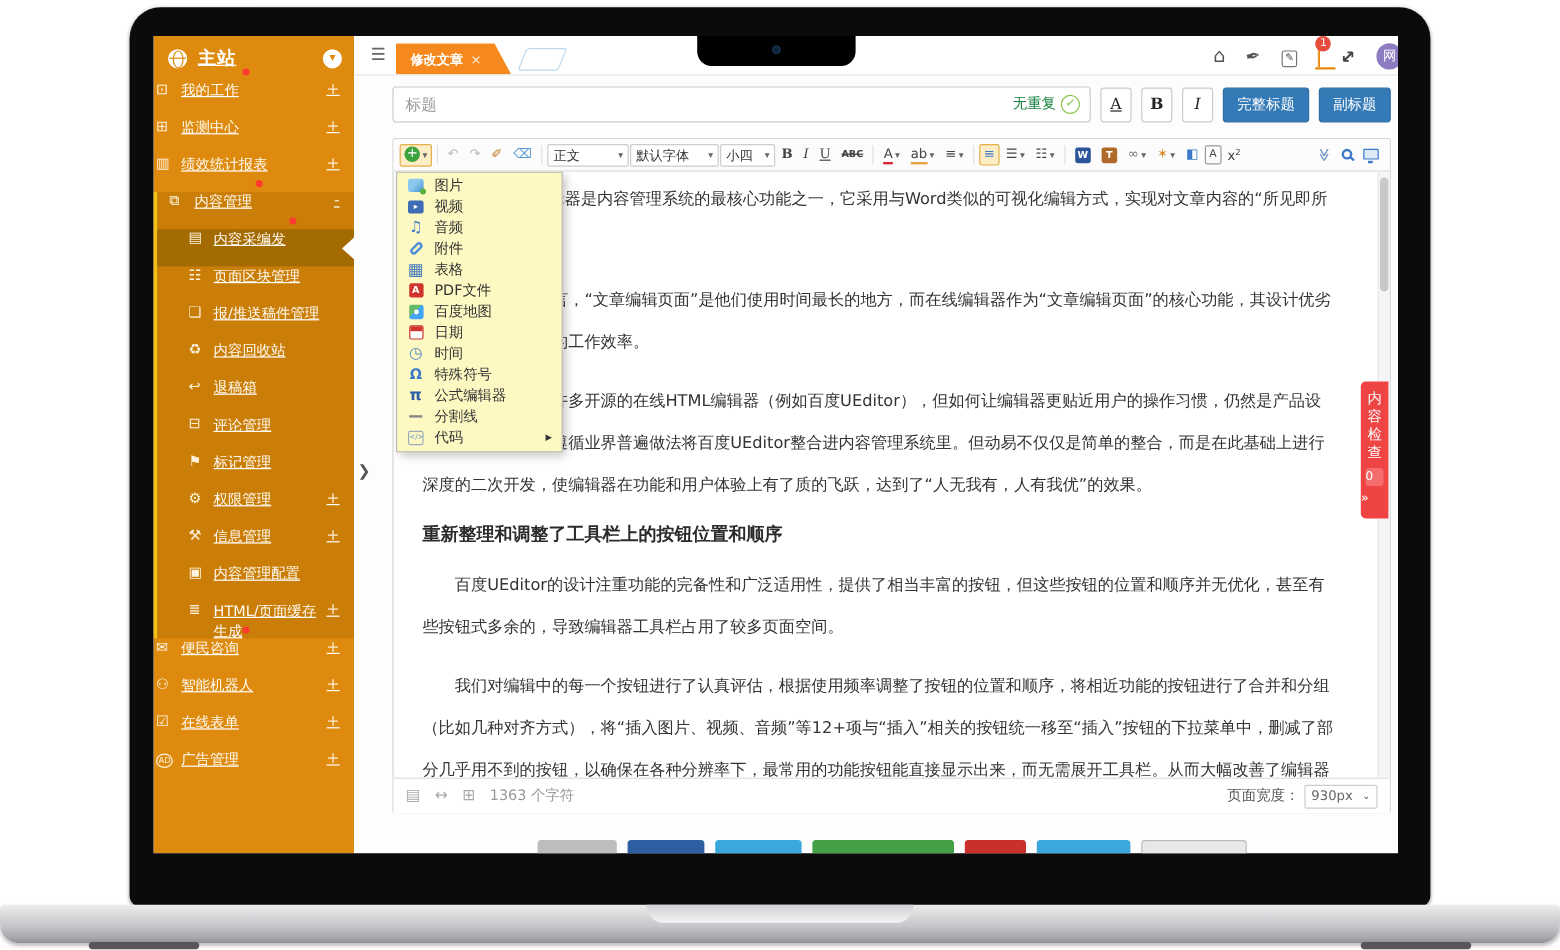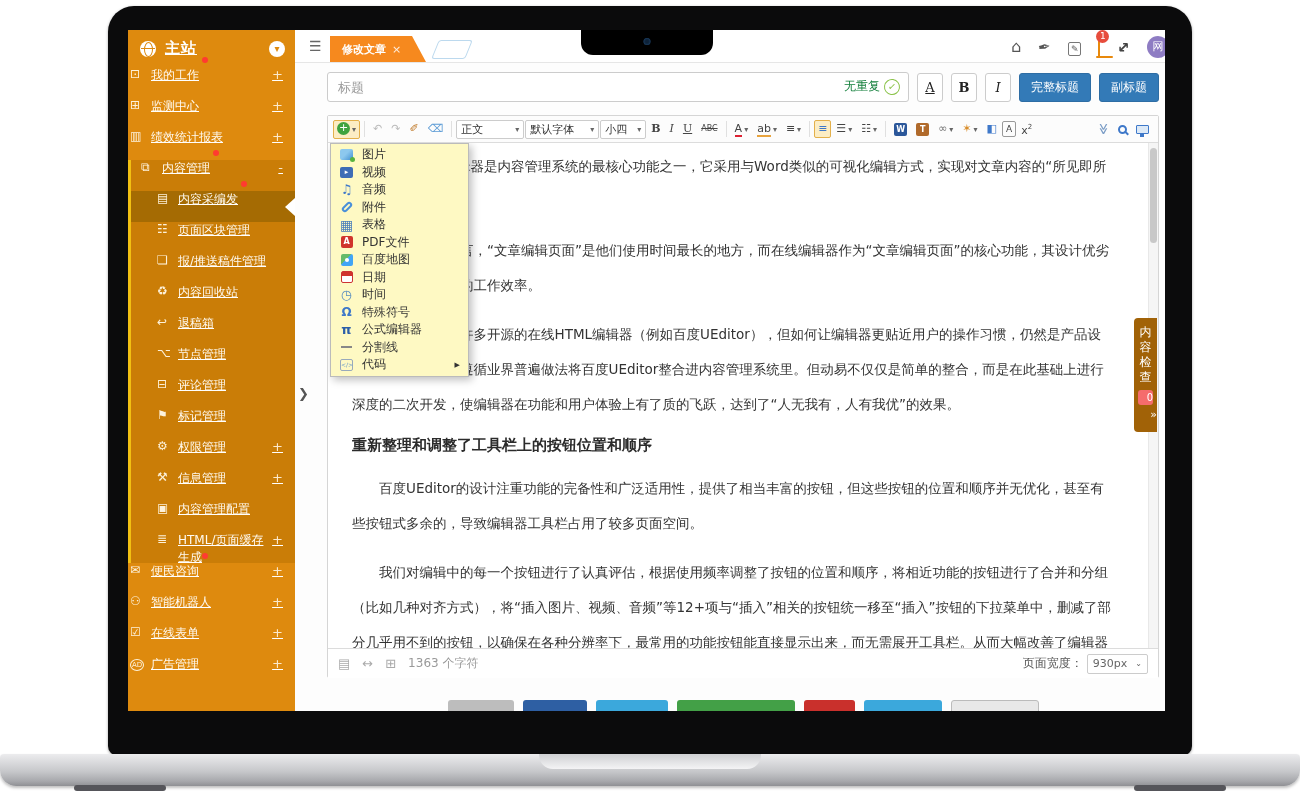--- a/index.html
+++ b/index.html
@@ -116,21 +116,21 @@
   .plus-circle { display:inline-block; width:13px; height:13px; border-radius:50%; background:#3fa33f;
     color:#fff; font-size:11px; line-height:12px; text-align:center; vertical-align:middle; }
   .caret { font-size:8px; color:#666; margin-left:2px; }
   .dis { color:#bbb; }
   .tb-sel { display:flex; align-items:center; border:1px solid #ccc; background:#fff; border-radius:2px;
     height:19px; padding:0 4px; gap:6px; color:#333; }
   .tb-sel .caret { margin-left:auto; }
   .tb-b { font-family:"DejaVu Serif","Liberation Serif",serif; font-weight:bold; }
   .tb-i { font-family:"DejaVu Serif","Liberation Serif",serif; font-style:italic; }
   .tb-u { font-family:"DejaVu Serif","Liberation Serif",serif; text-decoration:underline; }
-  .tb-abc { font-size:8px; text-decoration:line-through; font-weight:normal; }
+  .tb-abc { font-size:8px; text-decoration:line-through; font-weight:bold; }
   .tb-A { border-bottom:2px solid #d23; padding-bottom:0; }
   .tb-ab { border-bottom:2px solid #e8a33d; }
   .w-box { display:inline-block; width:13px; height:13px; background:#2b579a; color:#fff; font-size:8px;
     font-weight:bold; text-align:center; line-height:13px; border-radius:2px; }
   .t-box { display:inline-block; width:13px; height:13px; background:#b06a2b; color:#fff; font-size:8px;
     font-weight:bold; text-align:center; line-height:13px; border-radius:2px; }
   .icon-search { display:inline-block; width:9px; height:9px; border:2px solid #3e78c9; border-radius:50%;
     position:relative; vertical-align:middle; }
   .icon-search::after { content:""; position:absolute; width:5px; height:2px; background:#3e78c9;
     right:-4px; bottom:-2px; transform:rotate(45deg); }
@@ -171,22 +171,22 @@
   .ic-cal::before { content:""; position:absolute; left:0; right:0; top:0; height:4px; background:#d0342c; }
   .ic-clock::before { content:"◷"; font-size:13px; color:#5a8fc0; }
   .ic-omega::before { content:"Ω"; font-weight:bold; }
   .ic-pi::before { content:"π"; font-weight:bold; color:#2c5fa8; font-size:13px; }
   .ic-line { width:11px; height:2px; background:#888; }
   .ic-code { width:13px; height:12px; border:1px solid #9ab; border-radius:2px; color:#69c; font-size:6px;
     line-height:10px; text-align:center; }
   .ic-code::before { content:"</>"; }
 
   
-  .check-tab { position:absolute; right:8px; top:288px; width:23px; height:114px; background:#a16207;
-    border-radius:4px 0 0 4px; color:#fff; text-align:right; padding-top:7px; z-index:40; }
+  .check-tab { position:absolute; right:8px; top:288px; width:23px; height:114px; background:#ef4444;
+    border-radius:4px 0 0 4px; color:#fff; text-align:left; padding-top:7px; z-index:40; }
   .check-label { font-size:12px; line-height:15px; width:12px; margin:0 auto; word-break:break-all; }
   .check-badge { width:15px; height:15px; margin:5px auto 0; background:#f56c6c; border-radius:3px;
     color:#fff; font-size:10px; line-height:15px; }
   .check-more { font-size:11px; margin-top:3px; }
 
   
   .statusbar { height:30px; border-top:1px solid #dcdcdc; display:flex; align-items:center; padding:0 10px;
     font-size:12px; color:#999; background:#fff; }
   .stico { color:#aaa; font-size:13px; margin-right:12px; }
   .st-doc::before { content:"▤"; } .st-width::before { content:"↔"; } .st-grid::before { content:"⊞"; }
@@ -251,24 +251,20 @@
             <span class="si gi gi-push"></span>
             <span class="si-label">报/推送稿件管理</span>
           </div>
           <div class="side-item sub">
             <span class="si gi gi-trash"></span>
             <span class="si-label">内容回收站</span>
           </div>
           <div class="side-item sub">
             <span class="si gi gi-return"></span>
             <span class="si-label">退稿箱</span>
-          </div>
-          <div class="side-item sub">
-            <span class="si gi gi-node"></span>
-            <span class="si-label">节点管理</span>
           </div>
           <div class="side-item sub">
             <span class="si gi gi-comment"></span>
             <span class="si-label">评论管理</span>
           </div>
           <div class="side-item sub">
             <span class="si gi gi-tag"></span>
             <span class="si-label">标记管理</span>
           </div>
           <div class="side-item sub">

